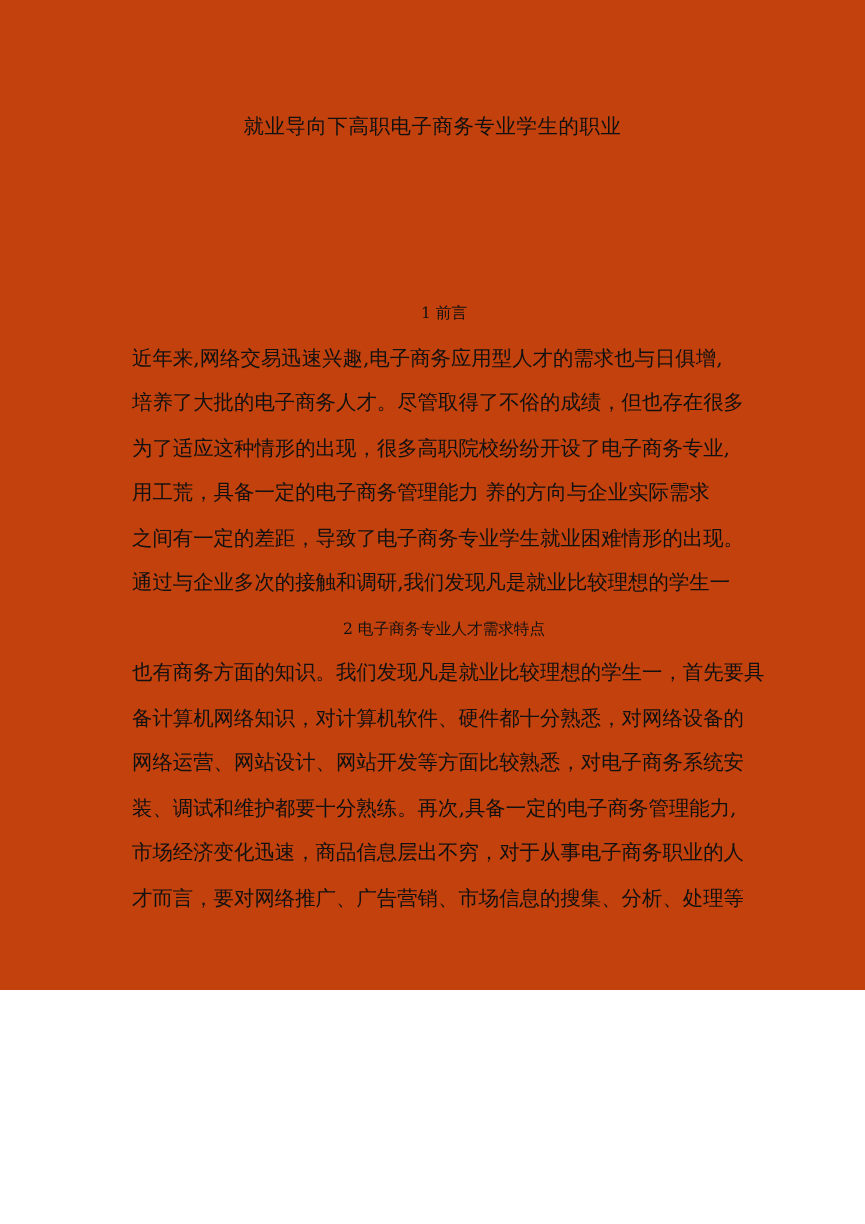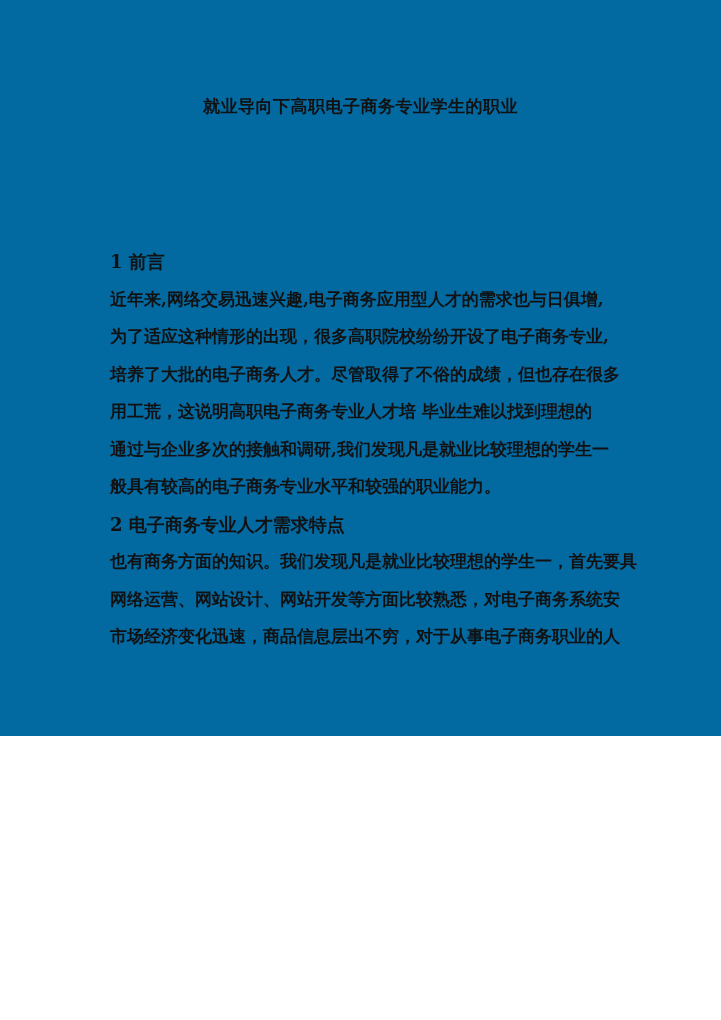--- a/index.html
+++ b/index.html
@@ -12,23 +12,22 @@
     height: 1020px;
     overflow: hidden;
     position: relative;
     font-family: "DejaVu Serif", "Liberation Serif", serif;
     color: #111111;
   }
   .page {
     position: absolute;
     left: 0; top: 0;
     width: 721px;
-    height: 736px;
-    background: #0369a1;
-    font-weight: bold;
+    height: 825px;
+    background: #c2410c;
   }
   .title {
     position: absolute;
     left: 100px;
     width: 521px;
     text-align: center;
     font-size: 27px;
     line-height: 40px;
     top: 88px;
     letter-spacing: 0.5px;
@@ -42,36 +41,39 @@
     top: 243px;
   }
   .line {
     display: block;
     height: 37.5px;
     line-height: 37.5px;
     font-size: 17px;
     white-space: nowrap;
     color: #111;
   }
-  .heading { font-size: 18px; }
+  .heading { font-size: 13px; text-align: center; }
 </style>
 </head>
 <body>
 
 <div class="page">
   <div class="title">
     <span class="line">就业导向下高职电子商务专业学生的职业</span>
   </div>
 
   <div class="body-text">
     <span class="line heading">1 前言</span>
     <span class="line">近年来,网络交易迅速兴趣,电子商务应用型人才的需求也与日俱增,</span>
+    <span class="line">培养了大批的电子商务人才。尽管取得了不俗的成绩，但也存在很多</span>
     <span class="line">为了适应这种情形的出现，很多高职院校纷纷开设了电子商务专业,</span>
-    <span class="line">培养了大批的电子商务人才。尽管取得了不俗的成绩，但也存在很多</span>
-    <span class="line">用工荒，这说明高职电子商务专业人才培 毕业生难以找到理想的</span>
+    <span class="line">用工荒，具备一定的电子商务管理能力 养的方向与企业实际需求</span>
+    <span class="line">之间有一定的差距，导致了电子商务专业学生就业困难情形的出现。</span>
     <span class="line">通过与企业多次的接触和调研,我们发现凡是就业比较理想的学生一</span>
-    <span class="line">般具有较高的电子商务专业水平和较强的职业能力。</span>
     <span class="line heading">2 电子商务专业人才需求特点</span>
     <span class="line">也有商务方面的知识。我们发现凡是就业比较理想的学生一，首先要具</span>
+    <span class="line">备计算机网络知识，对计算机软件、硬件都十分熟悉，对网络设备的</span>
     <span class="line">网络运营、网站设计、网站开发等方面比较熟悉，对电子商务系统安</span>
+    <span class="line">装、调试和维护都要十分熟练。再次,具备一定的电子商务管理能力,</span>
     <span class="line">市场经济变化迅速，商品信息层出不穷，对于从事电子商务职业的人</span>
+    <span class="line">才而言，要对网络推广、广告营销、市场信息的搜集、分析、处理等</span>
   </div>
 </div>
 
 </body></html>

